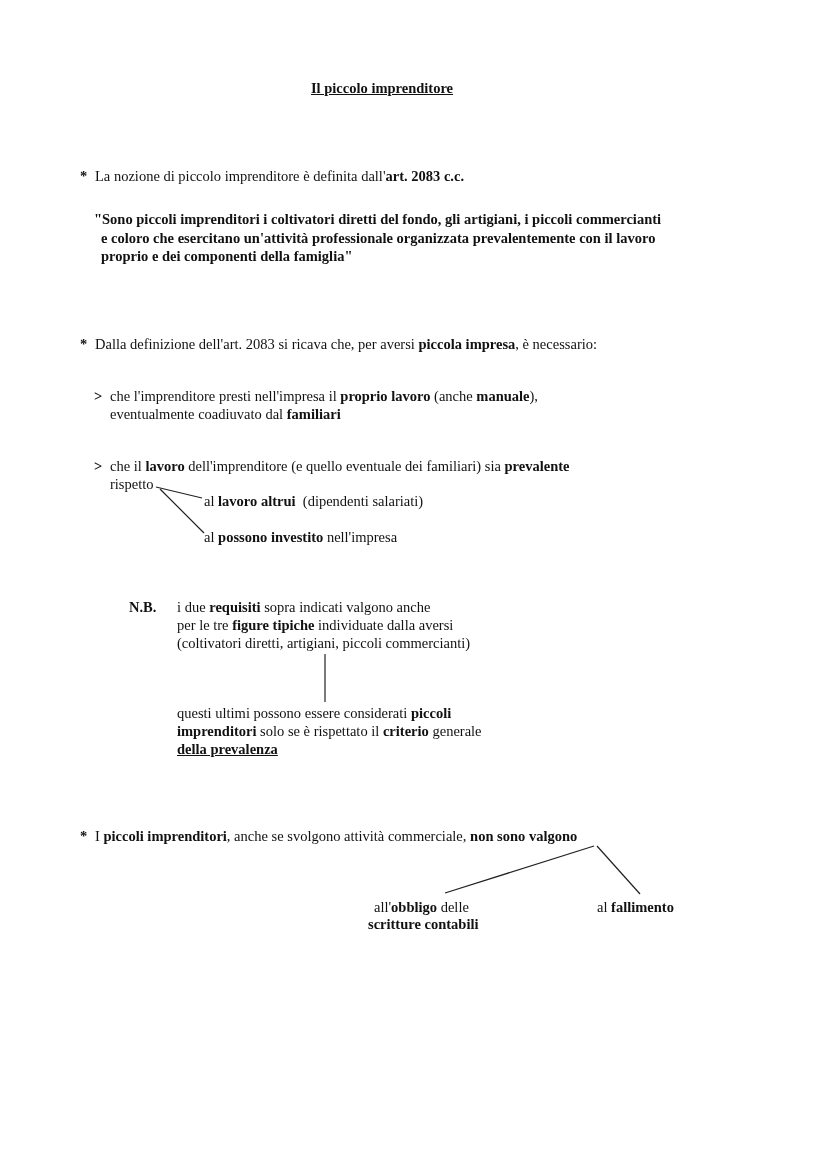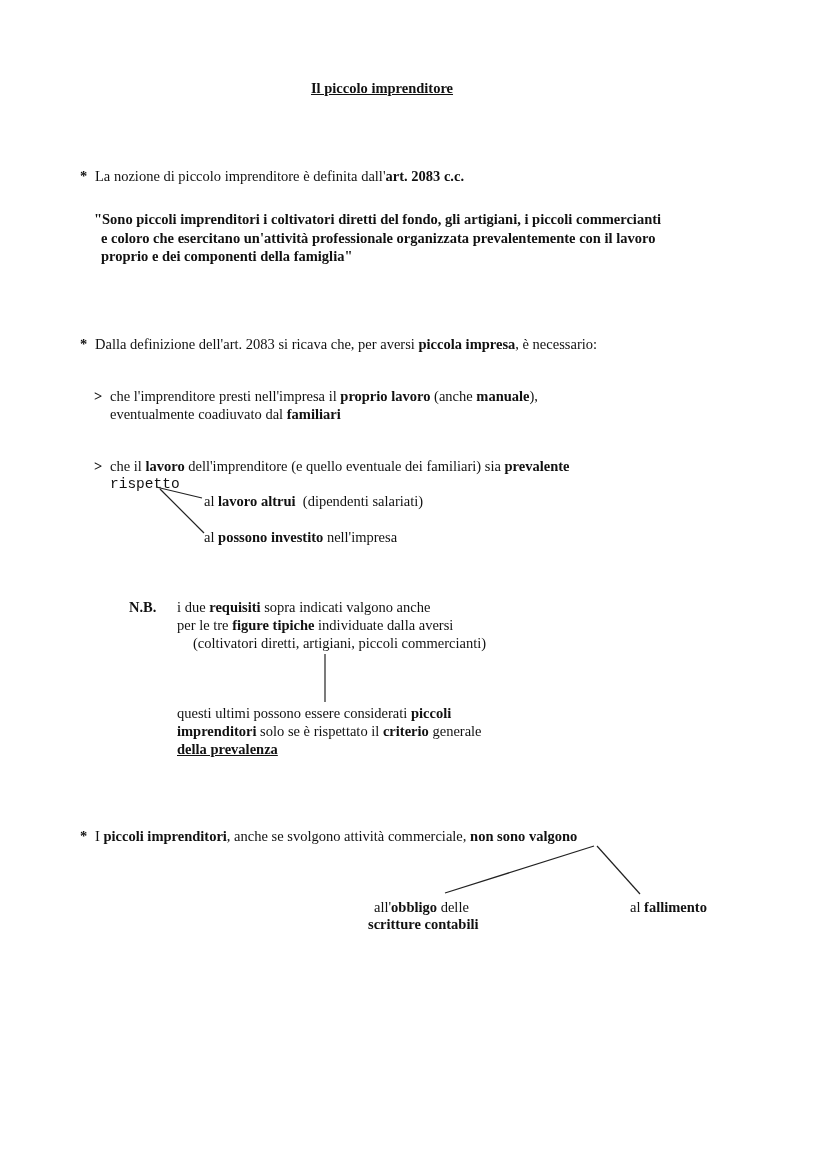--- a/index.html
+++ b/index.html
@@ -36,53 +36,53 @@
   <div class="abs" style="left:94px; top:387px;">
     <b style="display:inline-block;width:16px;">&gt;</b><span>che l'imprenditore presti nell'impresa il </span><b>proprio lavoro</b><span> (anche </span><b>manuale</b><span>),</span>
   </div>
   <div class="abs" style="left:110px; top:405px;">
     <span>eventualmente coadiuvato dal </span><b>familiari</b>
   </div>
 
   <div class="abs" style="left:94px; top:457px;">
     <b style="display:inline-block;width:16px;">&gt;</b><span>che il </span><b>lavoro</b><span> dell'imprenditore (e quello eventuale dei familiari) sia </span><b>prevalente</b>
   </div>
-  <div class="abs" style="left:110px; top:475px;font-family:Liberation Mono, monospace;">rispetto</div>
+  <div class="abs" style="left:110px; top:475px;">rispetto</div>
   <div class="abs" style="left:204px; top:492px;">
     <span>al </span><b>lavoro altrui</b><span style="white-space:pre">  (dipendenti salariati)</span>
   </div>
   <div class="abs" style="left:204px; top:528px;">
     <span>al </span><b>possono investito</b><span> nell'impresa</span>
   </div>
 
   <div class="abs" style="left:129px; top:598px; font-weight:bold;">N.B.</div>
   <div class="abs" style="left:177px; top:598px;">
     <span>i due </span><b>requisiti</b><span> sopra indicati valgono anche</span>
   </div>
   <div class="abs" style="left:177px; top:616px;">
     <span>per le tre </span><b>figure tipiche</b><span> individuate dalla aversi</span>
   </div>
-  <div class="abs" style="left:177px; top:634px;margin-left:16px;">(coltivatori diretti, artigiani, piccoli commercianti)</div>
+  <div class="abs" style="left:177px; top:634px;">(coltivatori diretti, artigiani, piccoli commercianti)</div>
 
   <div class="abs" style="left:177px; top:704px;">
     <span>questi ultimi possono essere considerati </span><b>piccoli</b>
   </div>
   <div class="abs" style="left:177px; top:722px;">
     <b>imprenditori</b><span> solo se è rispettato il </span><b>criterio</b><span> generale</span>
   </div>
   <div class="abs" style="left:177px; top:740px; font-weight:bold;text-decoration:underline;">della prevalenza</div>
 
   <div class="abs" style="left:80px; top:827px;">
     <span class="star">*</span><span>I </span><b>piccoli imprenditori</b><span>, anche se svolgono attività commerciale, </span><b>non sono valgono</b>
   </div>
   <div class="abs" style="left:374px; top:898px;">
     <span>all'</span><b>obbligo</b><span> delle</span>
   </div>
   <div class="abs" style="left:368px; top:915px; font-weight:bold;">scritture contabili</div>
-  <div class="abs" style="left:630px; top:898px;">
+  <div class="abs" style="left:597px; top:898px;">
     <span>al </span><b>fallimento</b>
   </div>
 
   <svg class="lines" viewBox="0 0 828 1171">
     <g stroke="#222" stroke-width="1.2" fill="none">
       <line x1="156" y1="487" x2="202" y2="498"></line>
       <line x1="160" y1="489" x2="204" y2="533"></line>
       <line x1="325" y1="654" x2="325" y2="702"></line>
       <line x1="594" y1="846" x2="445" y2="893"></line>
       <line x1="597" y1="846" x2="640" y2="894"></line>

